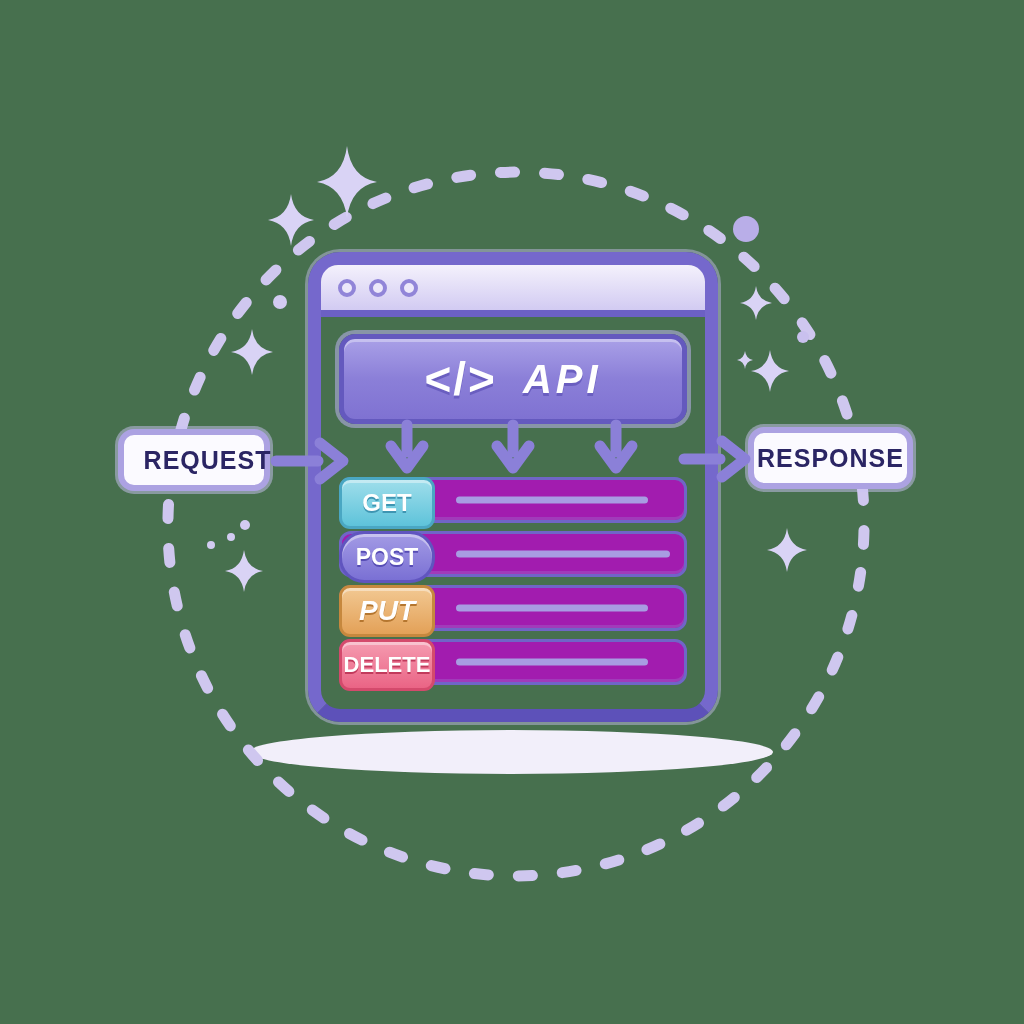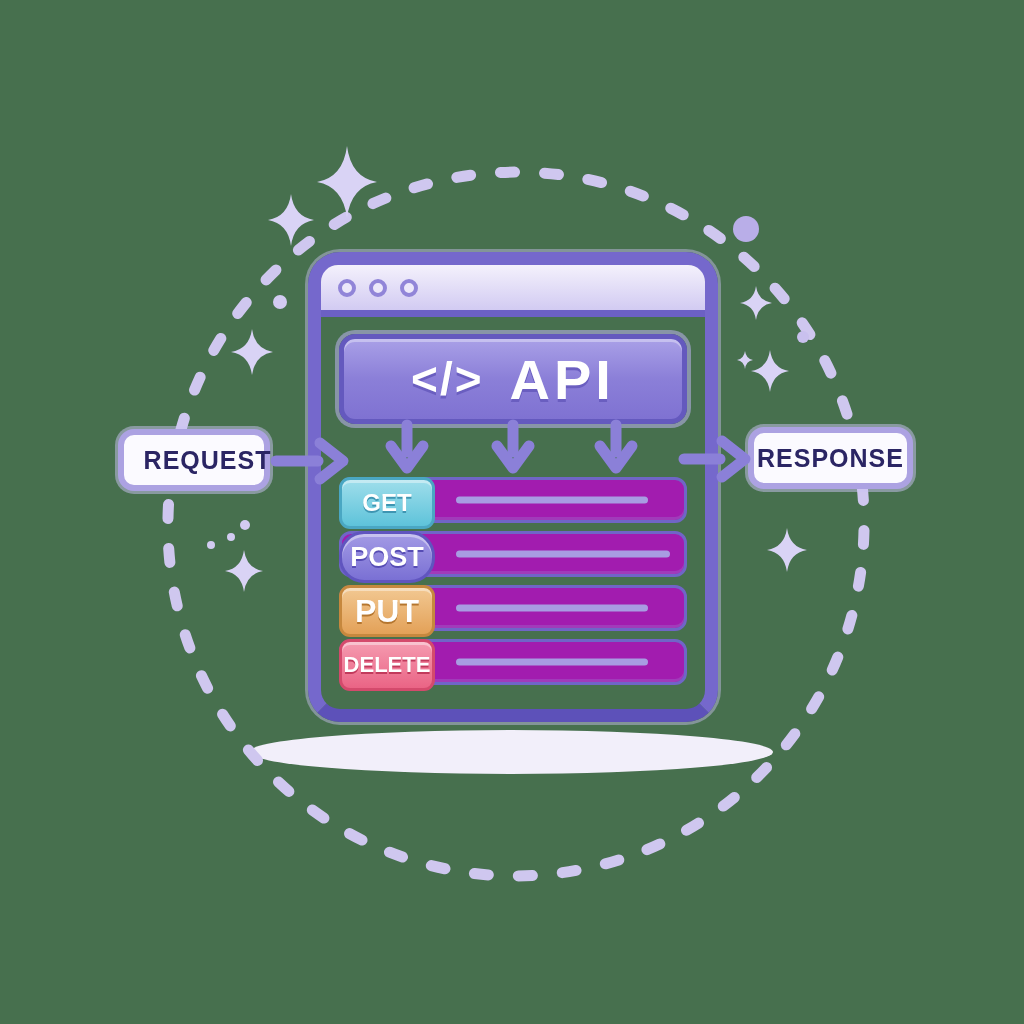--- a/index.html
+++ b/index.html
@@ -18,37 +18,37 @@
     border:4px solid #9185D8;background:#ECE8FA;}
 
   
   .api-header{position:absolute;left:339px;top:334px;width:348px;height:90px;box-sizing:border-box;
     background:linear-gradient(180deg,#A9A0E7 0%,#8B7FD8 50%,#7F72D2 100%);
     border:5px solid #6459BE;border-radius:16px;
     box-shadow:0 0 0 4px rgba(190,181,240,.55), inset 0 3px 0 rgba(255,255,255,.35);
     display:flex;align-items:center;justify-content:center;gap:26px;}
   .api-code{color:#FFFFFF;font-weight:bold;font-size:46px;letter-spacing:2px;
     text-shadow:0 3px 0 #6A5EC0;}
-  .api-title{color:#FFFFFF;font-weight:bold;font-size:56px;letter-spacing:4px;
-    text-shadow:0 3px 0 #6A5EC0;}
+  .api-title{color:#FFFFFF;font-weight:bold;font-size:40px;letter-spacing:4px;
+    text-shadow:0 3px 0 #6A5EC0;font-style:italic;}
 
   
   .method-row{position:absolute;left:339px;width:348px;height:46px;box-sizing:border-box;
     background:#a21caf;border:3px solid #7065C7;border-radius:12px;
     box-shadow:inset 0 -3px 0 rgba(160,150,220,.25);}
   .row-get{top:477px;} .row-post{top:531px;} .row-put{top:585px;} .row-delete{top:639px;}
   .badge{position:absolute;left:-3px;top:-3px;width:96px;height:52px;box-sizing:border-box;
     border:3px solid;border-radius:11px;display:flex;align-items:center;justify-content:center;
     color:#fff;font-weight:bold;box-shadow:inset 0 3px 0 rgba(255,255,255,.4);}
   .badge-get{background:linear-gradient(180deg,#9FDEEB,#5EC3DA);border-color:#4AA7C3;font-size:24px;
     text-shadow:0 2px 0 #3E95B2;}
-  .badge-post{background:linear-gradient(180deg,#A39BE5,#7A70D4);border-color:#6055BF;font-size:27px;
+  .badge-post{background:linear-gradient(180deg,#A39BE5,#7A70D4);border-color:#6055BF;font-size:23px;
     text-shadow:0 2px 0 #564CB4;border-radius:25px;}
-  .badge-put{background:linear-gradient(180deg,#F2C892,#E3A158);border-color:#C6883E;font-size:32px;
-    text-shadow:0 2px 0 #B5762F;}
+  .badge-put{background:linear-gradient(180deg,#F2C892,#E3A158);border-color:#C6883E;font-size:28px;
+    text-shadow:0 2px 0 #B5762F;font-style:italic;}
   .badge-delete{background:linear-gradient(180deg,#F59BB0,#EA6485);border-color:#D44A6C;font-size:22px;
     text-shadow:0 2px 0 #C23A5C;}
   .row-line{position:absolute;left:114px;top:50%;transform:translateY(-50%);
     height:7px;width:192px;border-radius:4px;background:#A89CE2;}
   .row-line-long{width:214px;}
 
   
   .side-label{position:absolute;box-sizing:border-box;border:6px solid #ACA2E2;border-radius:16px;
     background:#FBFAFF;box-shadow:0 0 0 3px rgba(203,195,243,.5);
     display:flex;align-items:center;justify-content:center;

